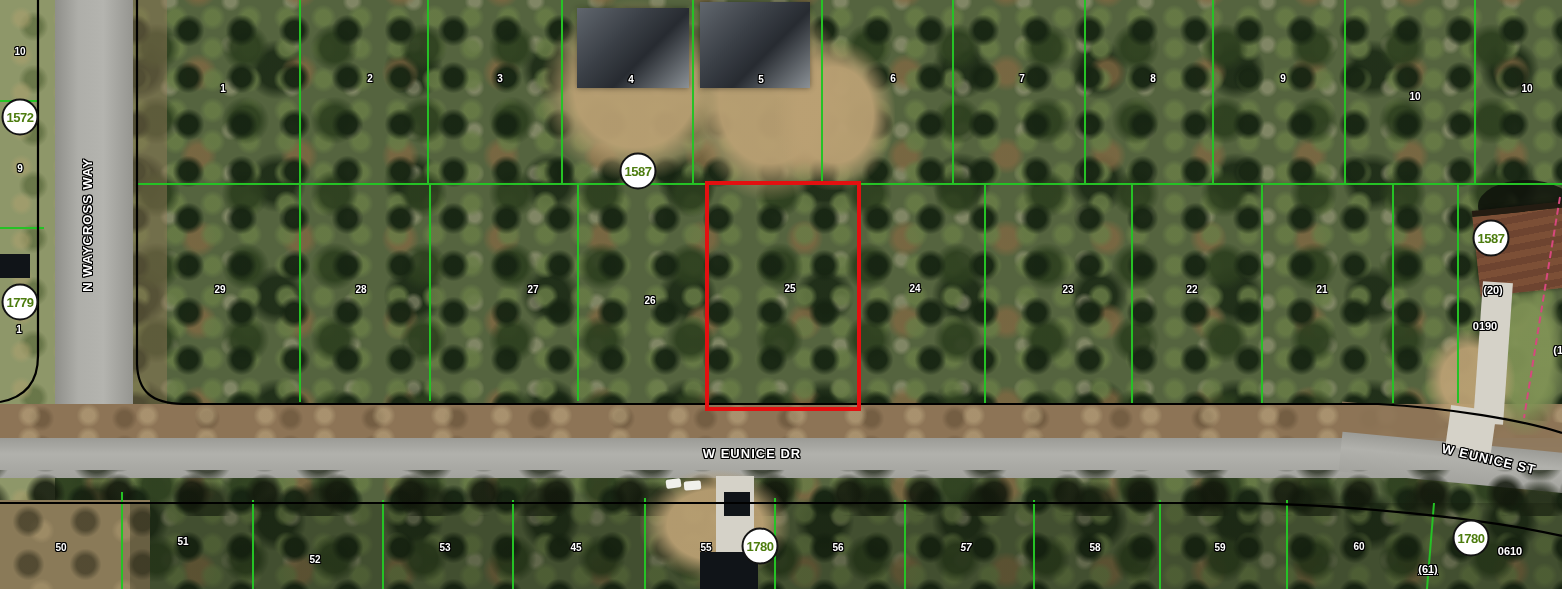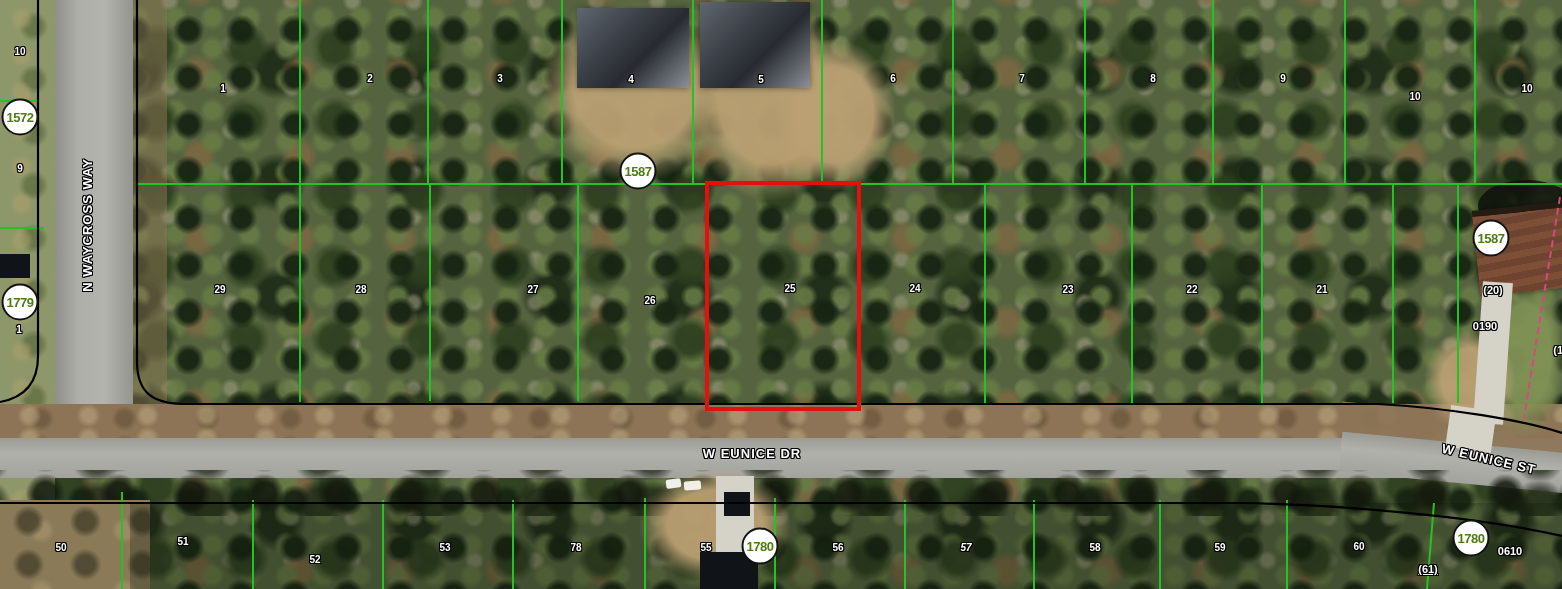--- a/index.html
+++ b/index.html
@@ -164,21 +164,21 @@
     <div class="lot-label" style="left: 650px; top: 300px;">26</div>
     <div class="lot-label" style="left: 790px; top: 288px;">25</div>
     <div class="lot-label" style="left: 915px; top: 288px;">24</div>
     <div class="lot-label" style="left: 1068px; top: 289px;">23</div>
     <div class="lot-label" style="left: 1192px; top: 289px;">22</div>
     <div class="lot-label" style="left: 1322px; top: 289px;">21</div>
     <div class="lot-label" style="left: 61px; top: 547px;">50</div>
     <div class="lot-label" style="left: 183px; top: 541px;">51</div>
     <div class="lot-label" style="left: 315px; top: 547px; margin-top: 12px;">52</div>
     <div class="lot-label" style="left: 445px; top: 547px;">53</div>
-    <div class="lot-label" style="left: 576px; top: 547px;">78</div>
+    <div class="lot-label" style="left: 576px; top: 547px;">45</div>
     <div class="lot-label" style="left: 706px; top: 547px;">55</div>
     <div class="lot-label" style="left: 838px; top: 547px;">56</div>
     <div class="lot-label" style="left: 966px; top: 547px; font-style: italic;">57</div>
     <div class="lot-label" style="left: 1095px; top: 547px;">58</div>
     <div class="lot-label" style="left: 1220px; top: 547px;">59</div>
     <div class="lot-label" style="left: 1359px; top: 546px;">60</div>
     <div class="block-circle" style="left: 20px; top: 117px;">1572</div>
     <div class="block-circle" style="left: 20px; top: 302px;">1779</div>
     <div class="block-circle" style="left: 638px; top: 171px;">1587</div>
     <div class="block-circle" style="left: 1491px; top: 238px;">1587</div>

